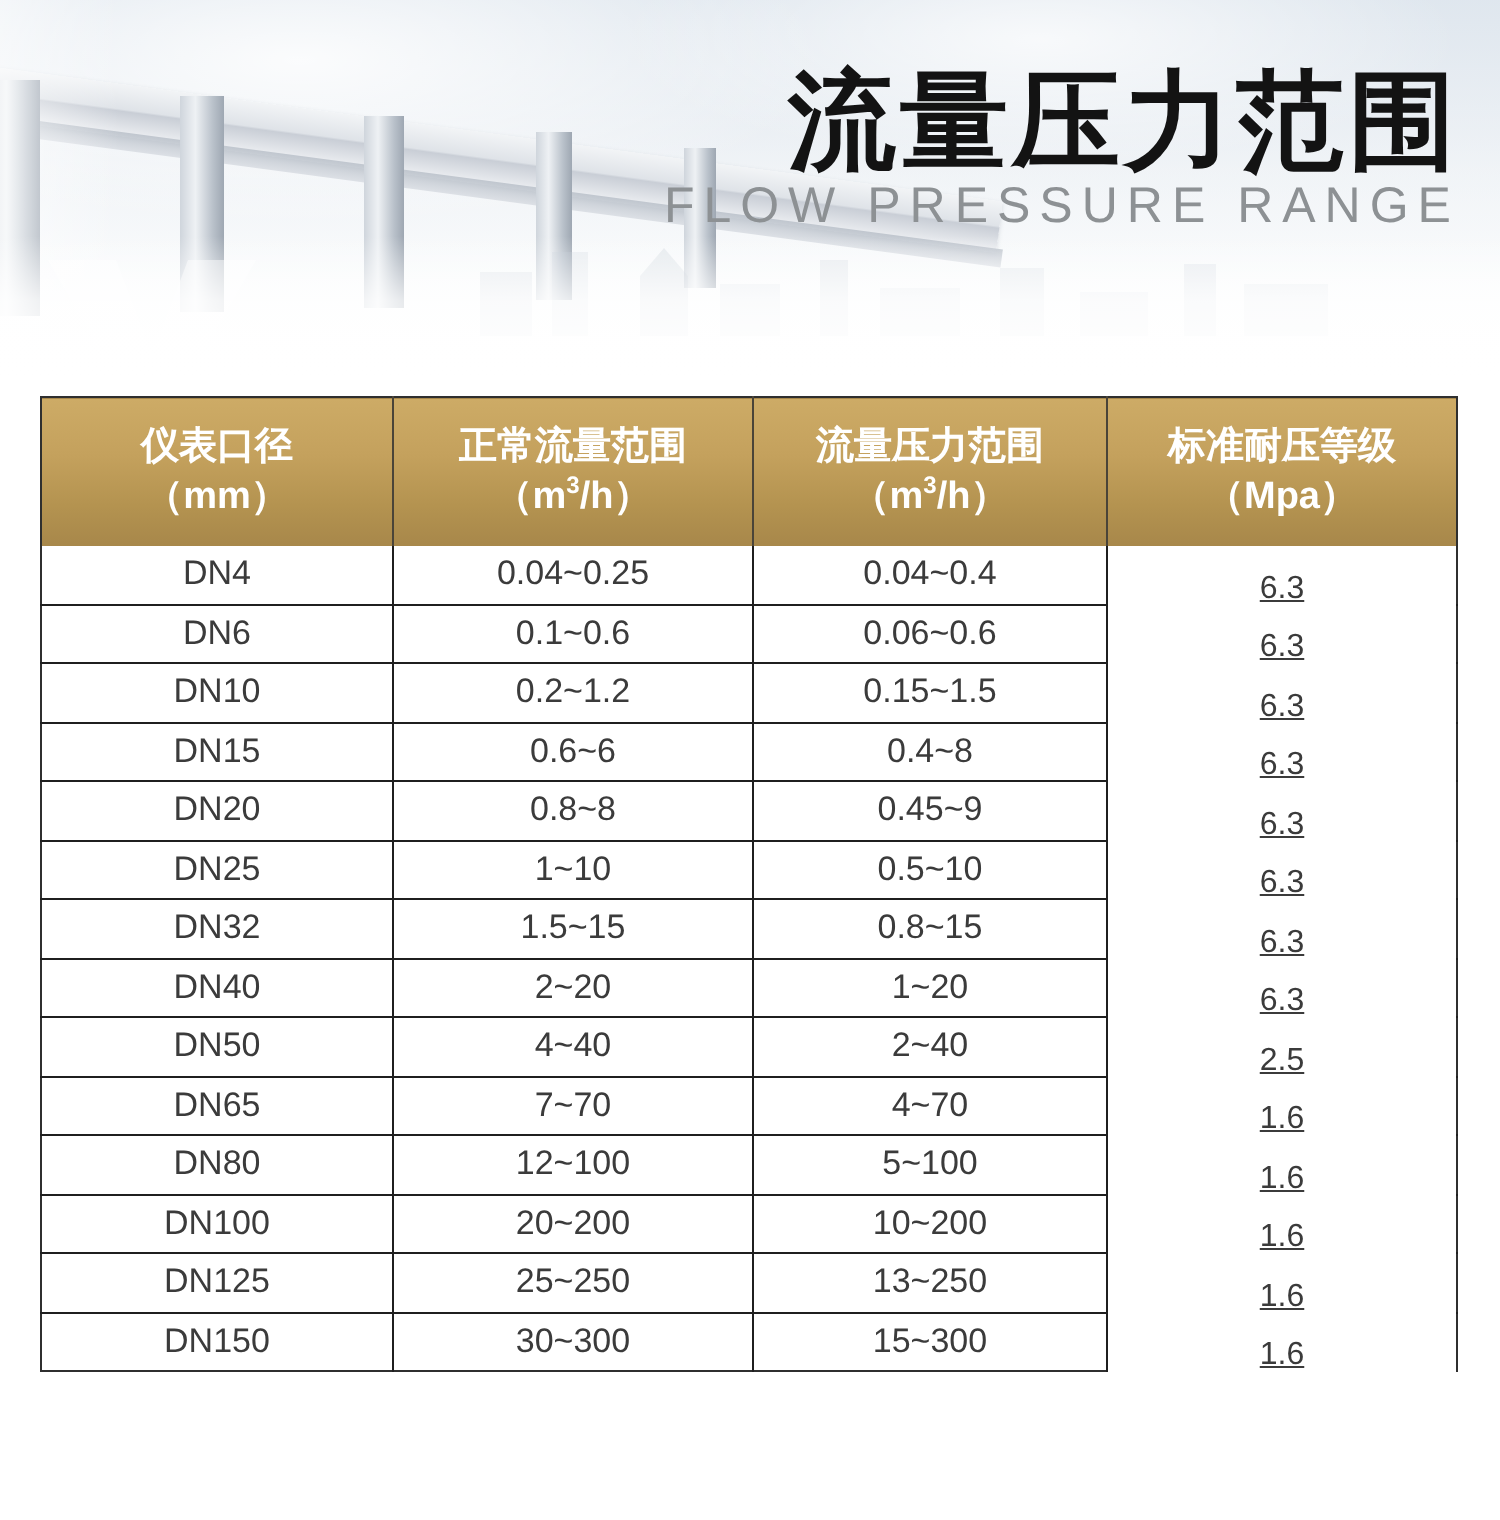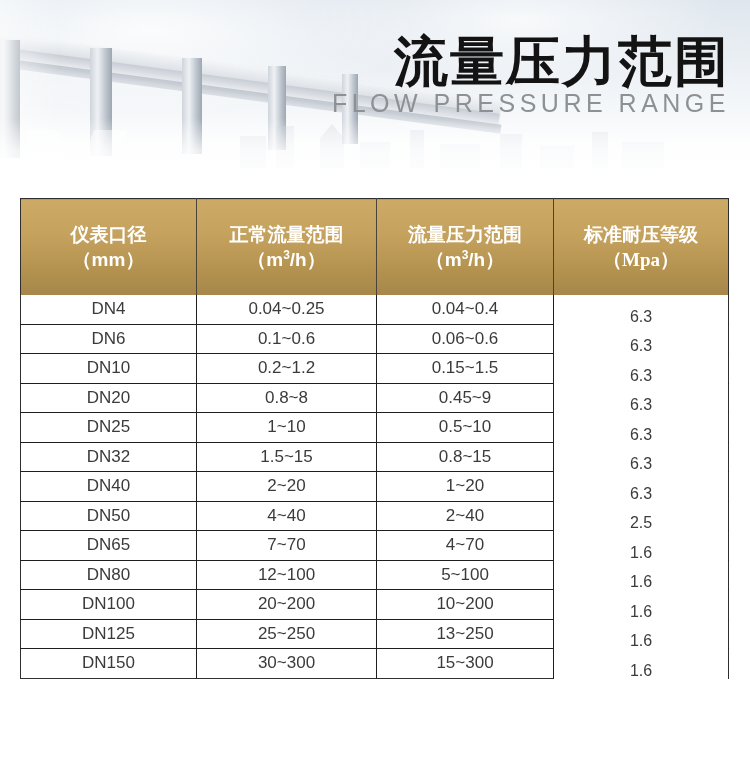--- a/index.html
+++ b/index.html
@@ -82,35 +82,35 @@
   table.spec col.c2{width:180px;}
   table.spec col.c3{width:177px;}
   table.spec col.c4{width:175px;}
 
   thead th{
     height:74px;
     background:linear-gradient(180deg,#cdab66 0%,#c4a15d 38%,#b49350 72%,#a7874a 100%);
     color:#ffffff;font-size:19px;font-weight:700;line-height:1.32;
     border-right:1px solid #4a4438;
     text-align:center;vertical-align:middle;
-    padding:11px;
-  }
-  thead th:last-child{border-right:none;font-family:Liberation Serif, serif;}
+    padding:0;
+  }
+  thead th:last-child{border-right:none;}
   thead th .unit{display:block;font-weight:700;}
   thead th sup{font-size:12px;vertical-align:super;line-height:0;}
 
   tbody td{
     height:27.5px;
     border-top:1px solid #1f1f1f;
     border-right:1px solid #1f1f1f;
     font-size:17px;color:#3b3b3b;text-align:center;
     padding:0;background:#ffffff;
     font-family:"Liberation Sans","DejaVu Sans",sans-serif;
   }
-  tbody td:last-child{border-right:none;}
+  tbody td:last-child{border-right:none;text-decoration:underline;}
   tbody td.pressure{
     font-size:16px;
     vertical-align:bottom;
     padding-bottom:1px;
     position:relative;
     top:3px;
   }
   tbody tr:first-child td{border-top:none;}
 </style>
 </head>
@@ -199,20 +199,26 @@
             <td>0.06~0.6</td>
             <td class="pressure">6.3</td>
           </tr>
           <tr>
             <td>DN10</td>
             <td>0.2~1.2</td>
             <td>0.15~1.5</td>
             <td class="pressure">6.3</td>
           </tr>
           <tr>
+            <td>DN15</td>
+            <td>0.6~6</td>
+            <td>0.4~8</td>
+            <td class="pressure">6.3</td>
+          </tr>
+          <tr>
             <td>DN20</td>
             <td>0.8~8</td>
             <td>0.45~9</td>
             <td class="pressure">6.3</td>
           </tr>
           <tr>
             <td>DN25</td>
             <td>1~10</td>
             <td>0.5~10</td>
             <td class="pressure">6.3</td>

